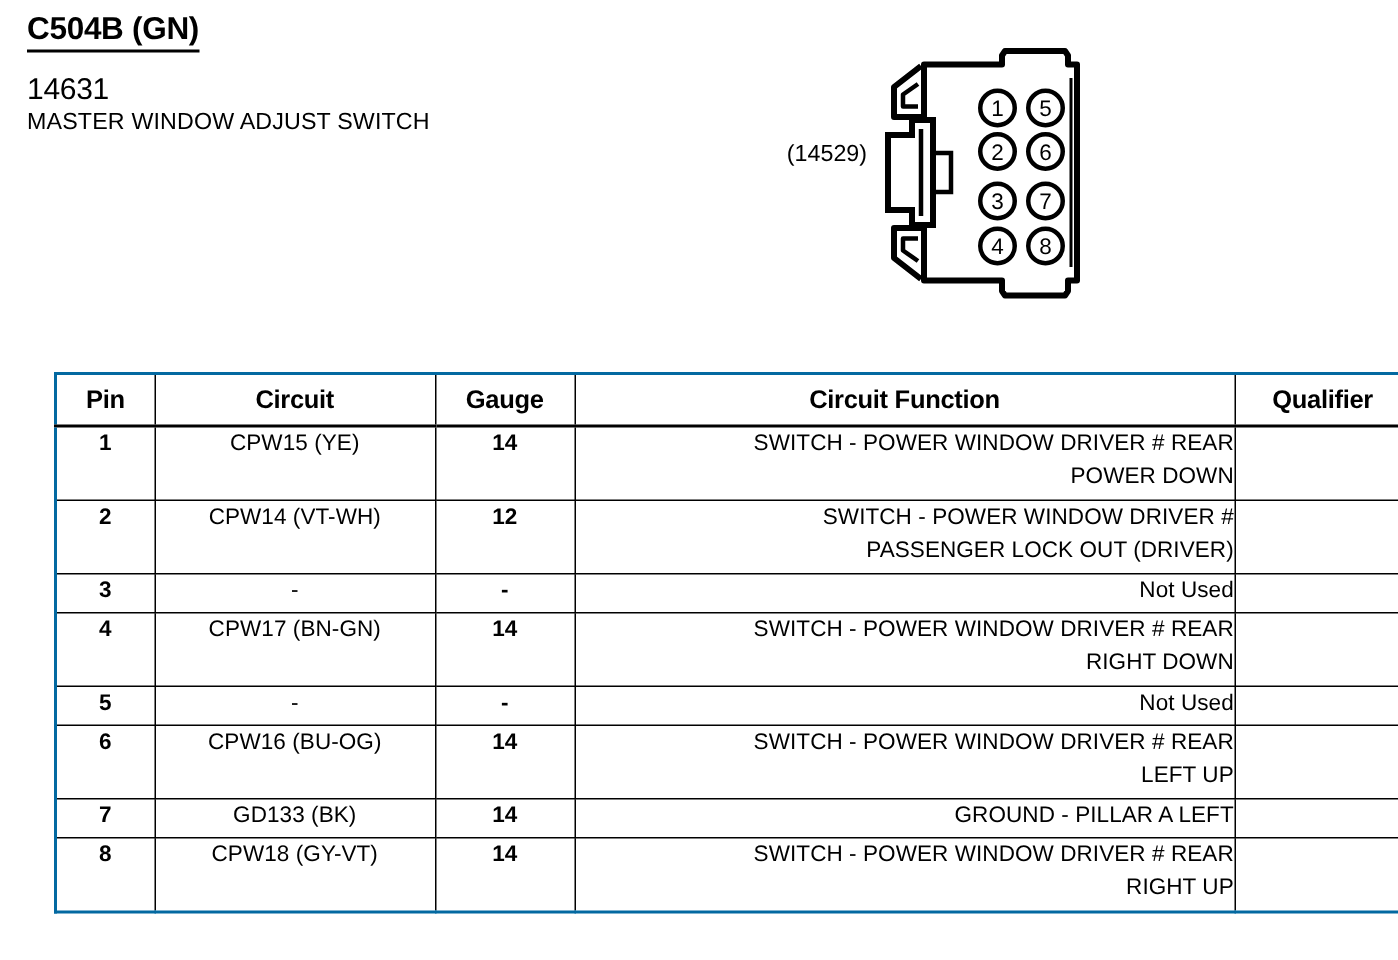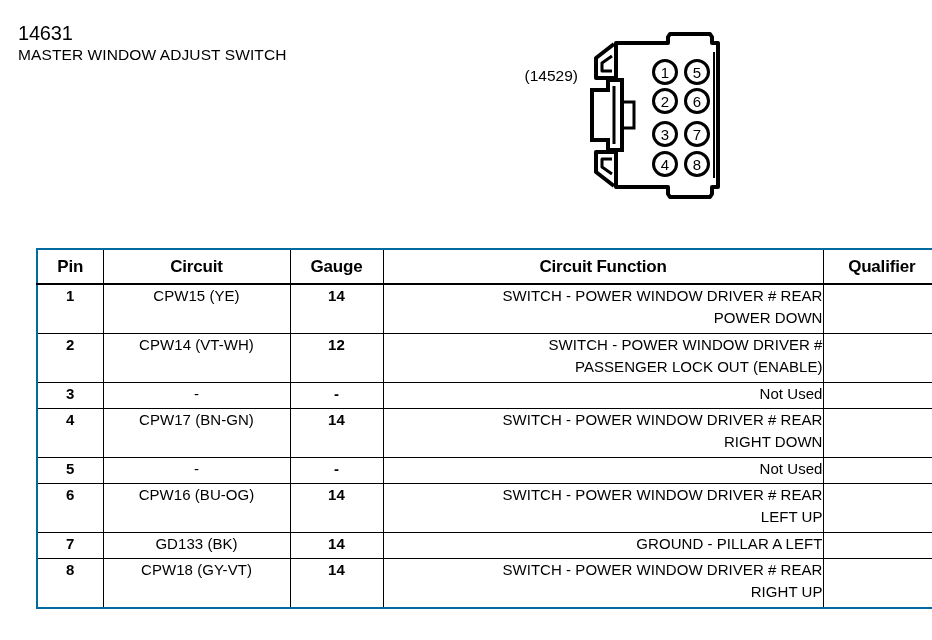--- a/index.html
+++ b/index.html
@@ -115,20 +115,21 @@
   td.cell-gauge { text-align: center; font-weight: bold; padding-top: 2px; }
   td.cell-func  { text-align: right; padding-left: 6px; padding-top: 2px; }
   td.cell-qual  { text-align: center; padding-top: 2px; }
 
   .func-line { display: block; white-space: nowrap; }
 </style>
 </head>
 <body>
 
 <div id="header-block">
+  <div id="connector-title">C504B (GN)</div>
   <div id="part-number">14631</div>
   <div id="part-name">MASTER WINDOW ADJUST SWITCH</div>
   <div id="part-alt-number">(14529)</div>
 </div>
 
 <div id="connector-figure">
   <svg width="160" height="175" viewBox="0 0 160 175">
 
     <path d="M 82 4 L 122 4 L 124 7 L 124 13 L 130 13
              L 130 157 L 124 157 L 124 164 L 122 167 L 82 167
@@ -197,21 +198,21 @@
             <span class="func-line">POWER DOWN</span>
           </td>
           <td class="cell-qual"></td>
         </tr>
         <tr class="row-tall">
           <td class="cell-pin">2</td>
           <td class="cell-circ">CPW14 (VT-WH)</td>
           <td class="cell-gauge">12</td>
           <td class="cell-func">
             <span class="func-line">SWITCH - POWER WINDOW DRIVER #</span>
-            <span class="func-line">PASSENGER LOCK OUT (ENABLE)</span>
+            <span class="func-line">PASSENGER LOCK OUT (DRIVER)</span>
           </td>
           <td class="cell-qual"></td>
         </tr>
         <tr class="row-short">
           <td class="cell-pin">3</td>
           <td class="cell-circ">-</td>
           <td class="cell-gauge">-</td>
           <td class="cell-func">
             <span class="func-line">Not Used</span>
           </td>

